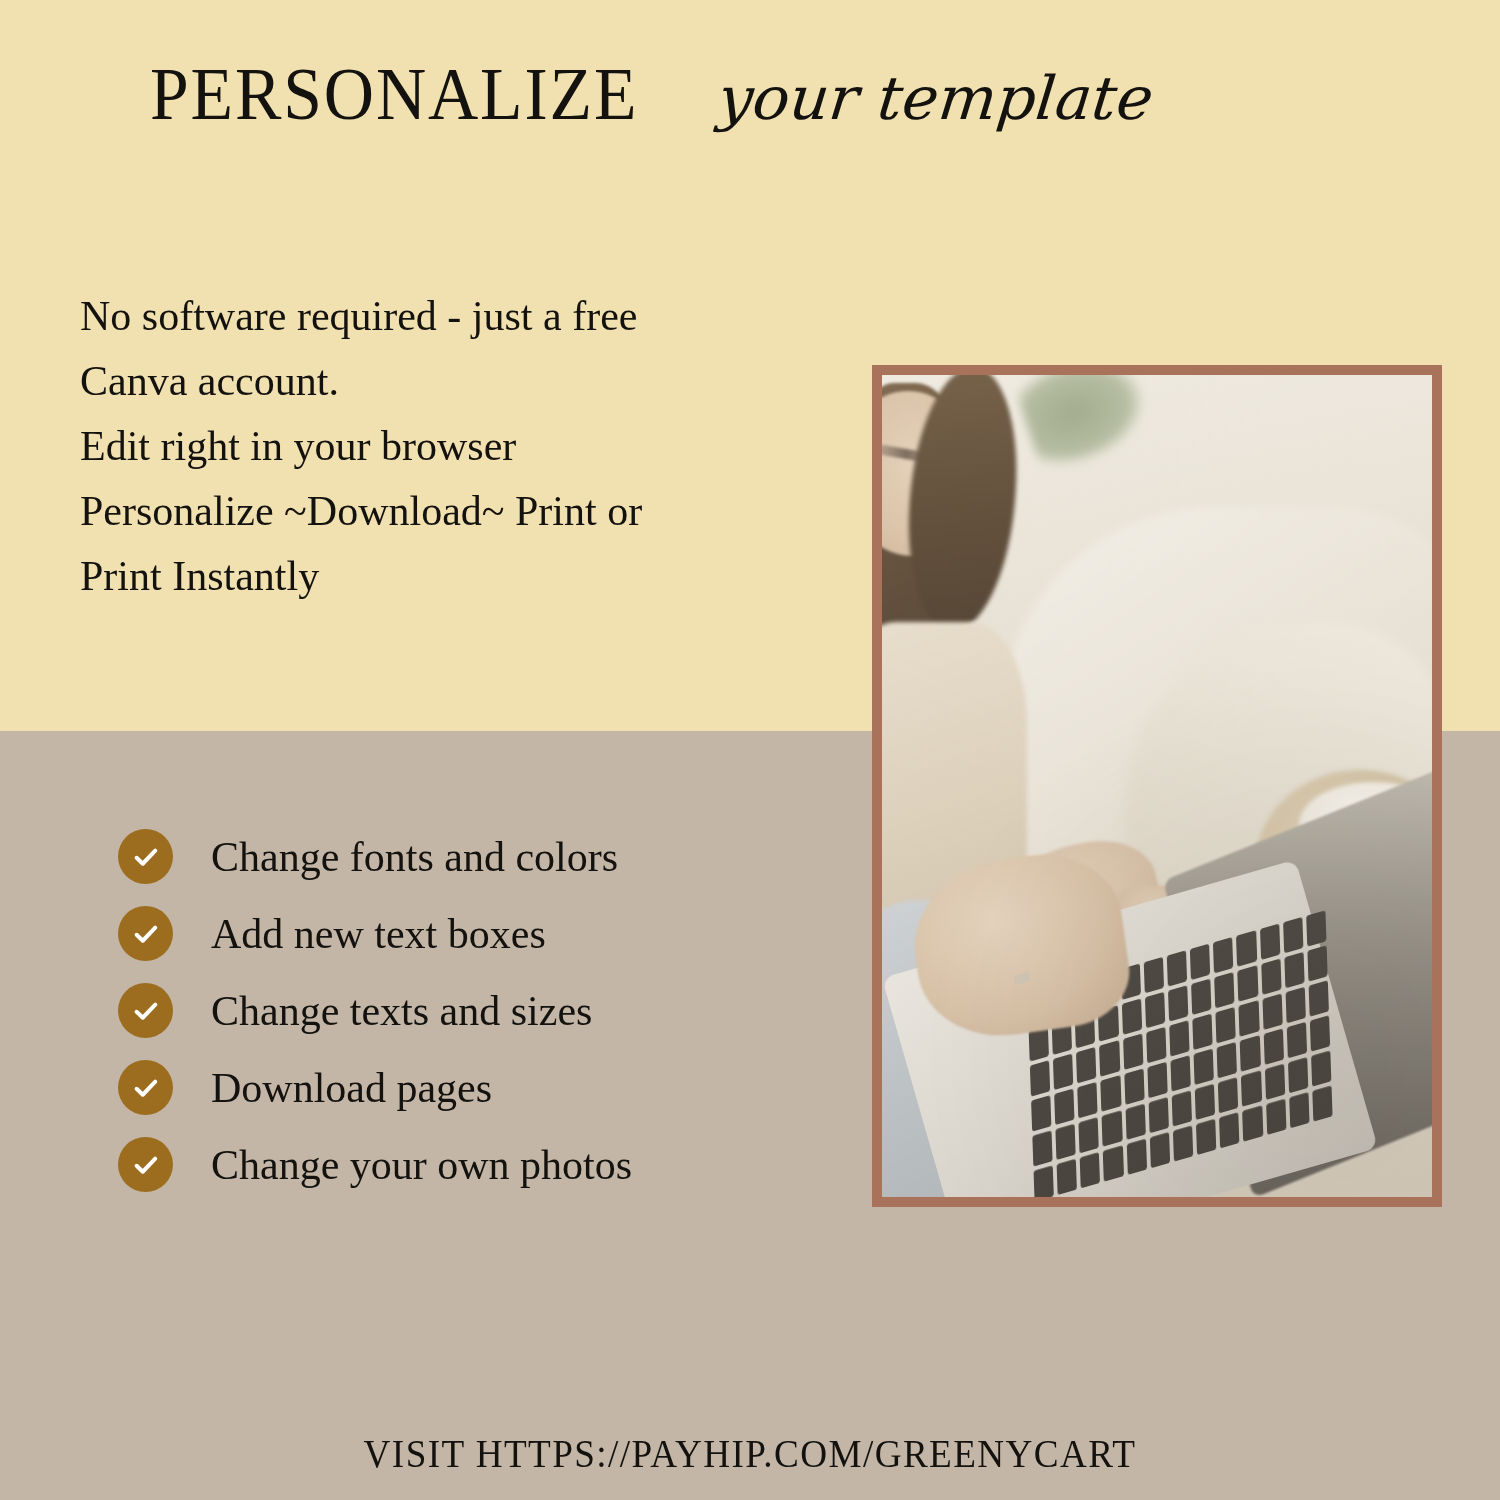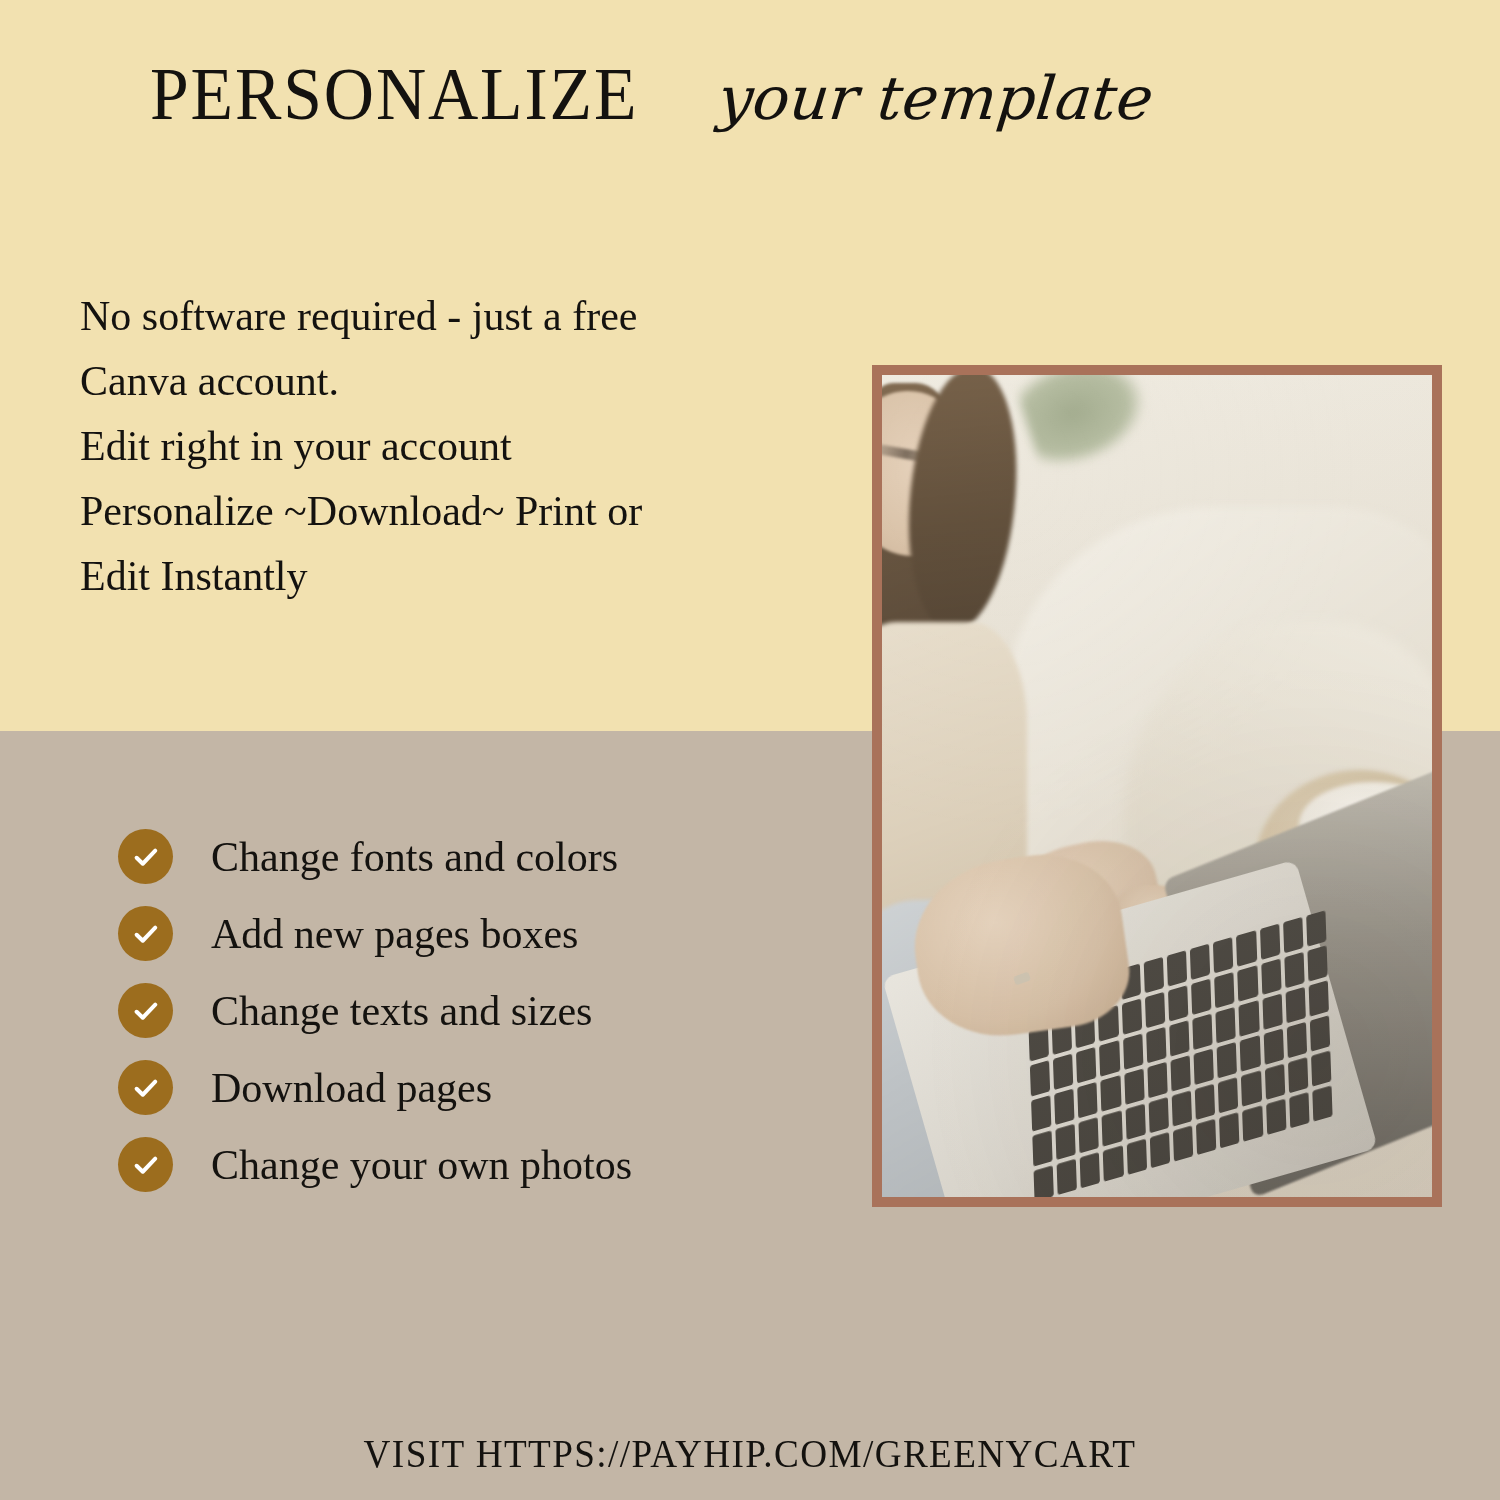--- a/index.html
+++ b/index.html
@@ -372,43 +372,43 @@
   <div class="band-top"></div>
   <div class="band-bottom"></div>
 
   <div class="heading">
     <span class="heading-main">PERSONALIZE</span><span class="heading-script">your template</span>
   </div>
 
   <div class="intro">
     <div class="intro-line">No software required - just a free</div>
     <div class="intro-line">Canva account.</div>
-    <div class="intro-line">Edit right in your account</div>
+    <div class="intro-line">Edit right in your browser</div>
     <div class="intro-line">Personalize ~Download~ Print or</div>
-    <div class="intro-line">Edit Instantly</div>
+    <div class="intro-line">Print Instantly</div>
   </div>
 
   <div class="features">
 
     <div class="feature-row">
       <span class="check-badge">
         <svg width="30" height="30" viewBox="0 0 24 24" aria-hidden="true">
           <path d="M4.5 12.6 L9.4 17.4 L19.4 6.9" fill="none" stroke="#ffffff" stroke-width="3.2" stroke-linecap="round" stroke-linejoin="round"></path>
         </svg>
       </span>
       <span class="feature-label">Change fonts and colors</span>
     </div>
 
     <div class="feature-row">
       <span class="check-badge">
         <svg width="30" height="30" viewBox="0 0 24 24" aria-hidden="true">
           <path d="M4.5 12.6 L9.4 17.4 L19.4 6.9" fill="none" stroke="#ffffff" stroke-width="3.2" stroke-linecap="round" stroke-linejoin="round"></path>
         </svg>
       </span>
-      <span class="feature-label">Add new pages boxes</span>
+      <span class="feature-label">Add new text boxes</span>
     </div>
 
     <div class="feature-row">
       <span class="check-badge">
         <svg width="30" height="30" viewBox="0 0 24 24" aria-hidden="true">
           <path d="M4.5 12.6 L9.4 17.4 L19.4 6.9" fill="none" stroke="#ffffff" stroke-width="3.2" stroke-linecap="round" stroke-linejoin="round"></path>
         </svg>
       </span>
       <span class="feature-label">Change texts and sizes</span>
     </div>

